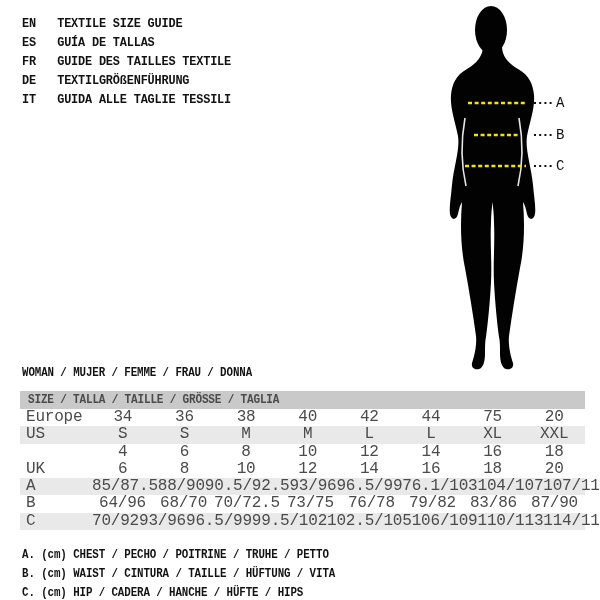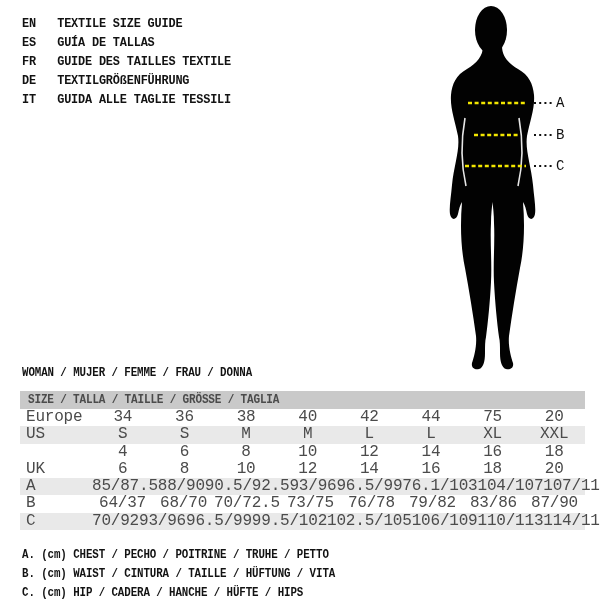--- a/index.html
+++ b/index.html
@@ -191,21 +191,21 @@
           <div class="row-cell">88/90</div>
           <div class="row-cell">90.5/92.5</div>
           <div class="row-cell">93/96</div>
           <div class="row-cell">96.5/99</div>
           <div class="row-cell">76.1/103</div>
           <div class="row-cell">104/107</div>
           <div class="row-cell">107/110</div>
         </div>
         <div class="table-row">
           <div class="row-label">B</div>
-          <div class="row-cell">64/37</div>
+          <div class="row-cell">64/96</div>
           <div class="row-cell">68/70</div>
           <div class="row-cell">70/72.5</div>
           <div class="row-cell">73/75</div>
           <div class="row-cell">76/78</div>
           <div class="row-cell">79/82</div>
           <div class="row-cell">83/86</div>
           <div class="row-cell">87/90</div>
         </div>
         <div class="table-row shaded">
           <div class="row-label">C</div>

